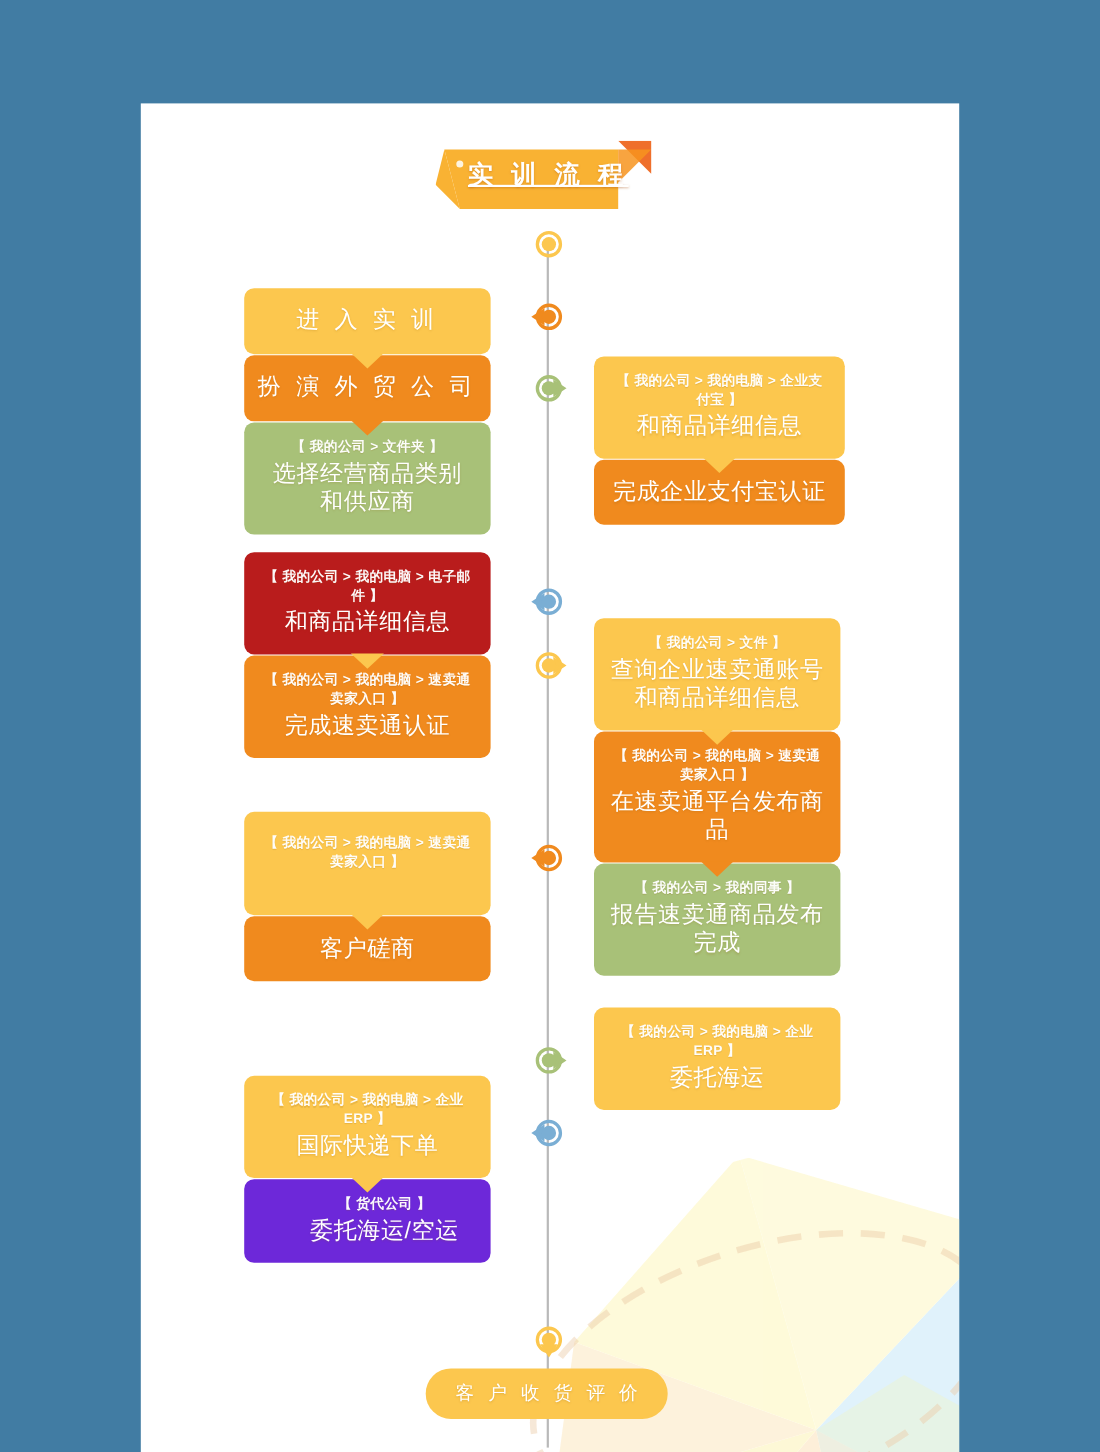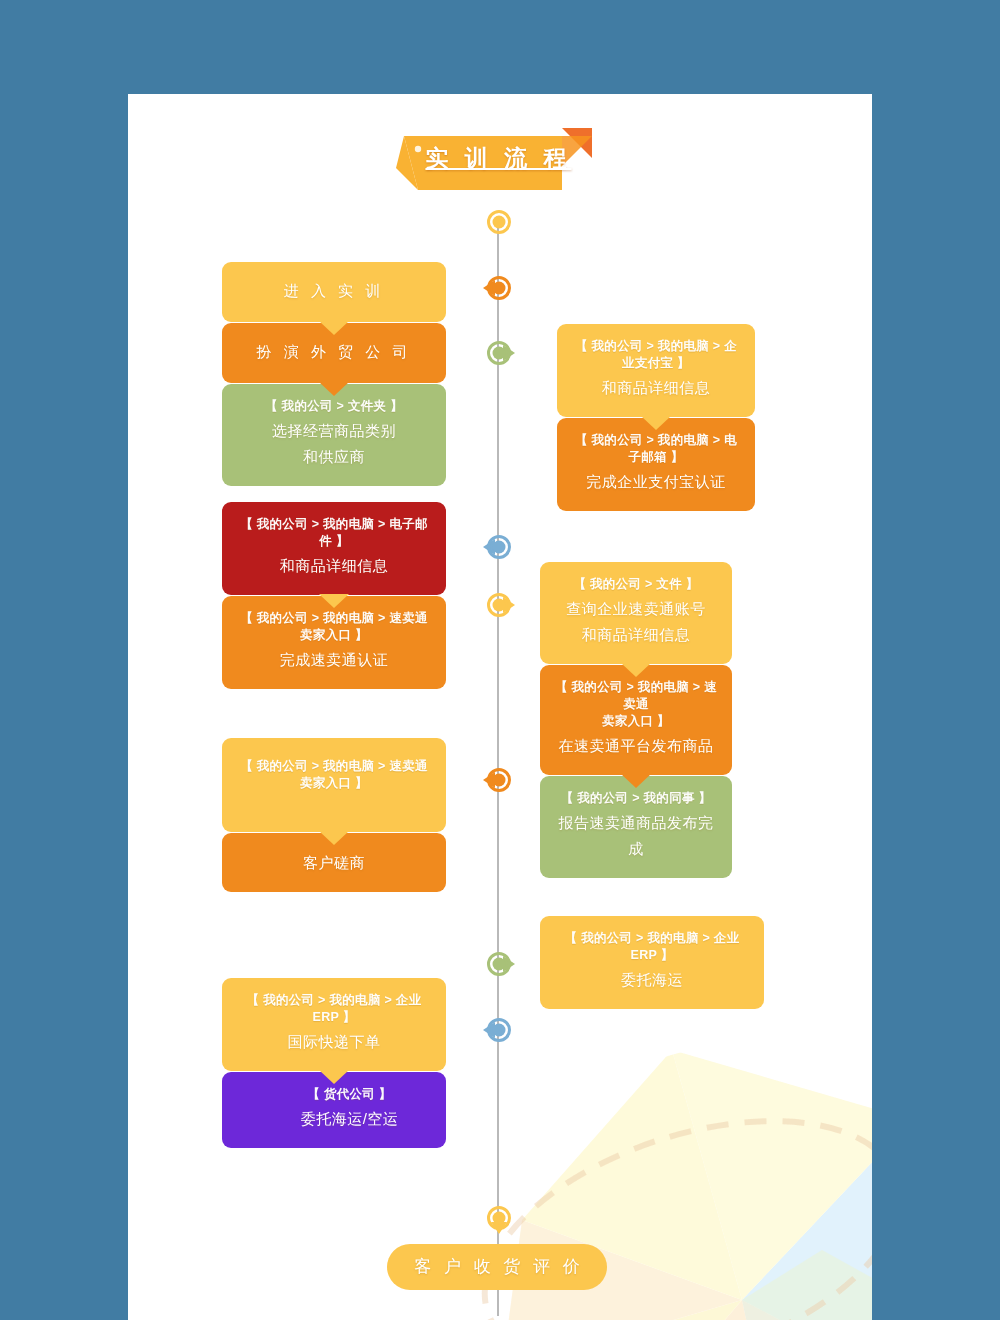--- a/index.html
+++ b/index.html
@@ -105,21 +105,21 @@
   .crumb {
     font-size: 12.5px;
     line-height: 17px;
     font-weight: bold;
     color: #ffffff;
     opacity: .97;
     letter-spacing: .3px;
     text-shadow: 0 1px 1px rgba(140,90,10,.20);
   }
   .title {
-    font-size: 15px;
+    font-size: 21px;
     line-height: 26px;
     font-weight: normal;
     margin-top: 3px;
     letter-spacing: .5px;
     text-shadow: 0 1px 2px rgba(140,90,10,.22);
   }
   .box.plain .title { margin-top: 0; }
   .pill {
     position: absolute;
     left: 259px;
@@ -266,31 +266,30 @@
             <div class="crumb">【 我的公司 &gt; 我的电脑 &gt; 企业 ERP 】</div>
             <div class="title">国际快递下单</div>
           </div>
           <div class="box" style="--bg: #f08a1e; background: #6d28d9; padding-left: 45px;">
             <div class="crumb">【 货代公司 】</div>
             <div class="title">委托海运/空运</div>
           </div>
         </div>
       </div>
     <div class="col-right" id="col-right" style="left:412px; top:0; width:224px;">
-        <div style="position: absolute; left: 17px; top: 230px; width: 198px;">
+        <div style="position: absolute; left: 0px; top: 230px; width: 228px;">
           <div class="box arrow" style="--bg: #fcc74e; background: rgb(252, 199, 78);">
             <div class="crumb">【 我的公司 &gt; 我的电脑 &gt; 企业支付宝 】</div>
             <div class="title">和商品详细信息</div>
           </div>
           <div class="box" style="--bg: #f08a1e; background: rgb(240, 138, 30);">
-            <div class="crumb">【 我的公司 &gt; 我的电脑 &gt; 电子邮箱 】</div>
             <div class="title">完成企业支付宝认证</div>
           </div>
         </div>
-        <div style="position: absolute; left: 0px; top: 468px; width: 192px;">
+        <div style="position: absolute; left: 0px; top: 468px; width: 224px;">
           <div class="box arrow" style="--bg: #fcc74e; background: rgb(252, 199, 78);">
             <div class="crumb">【 我的公司 &gt; 文件 】</div>
             <div class="title">查询企业速卖通账号<br>和商品详细信息</div>
           </div>
           <div class="box arrow" style="--bg: #f08a1e; background: rgb(240, 138, 30);">
             <div class="crumb">【 我的公司 &gt; 我的电脑 &gt; 速卖通<br>卖家入口 】</div>
             <div class="title">在速卖通平台发布商品</div>
           </div>
           <div class="box" style="--bg: #a8c178; background: rgb(168, 193, 120);">
             <div class="crumb">【 我的公司 &gt; 我的同事 】</div>

